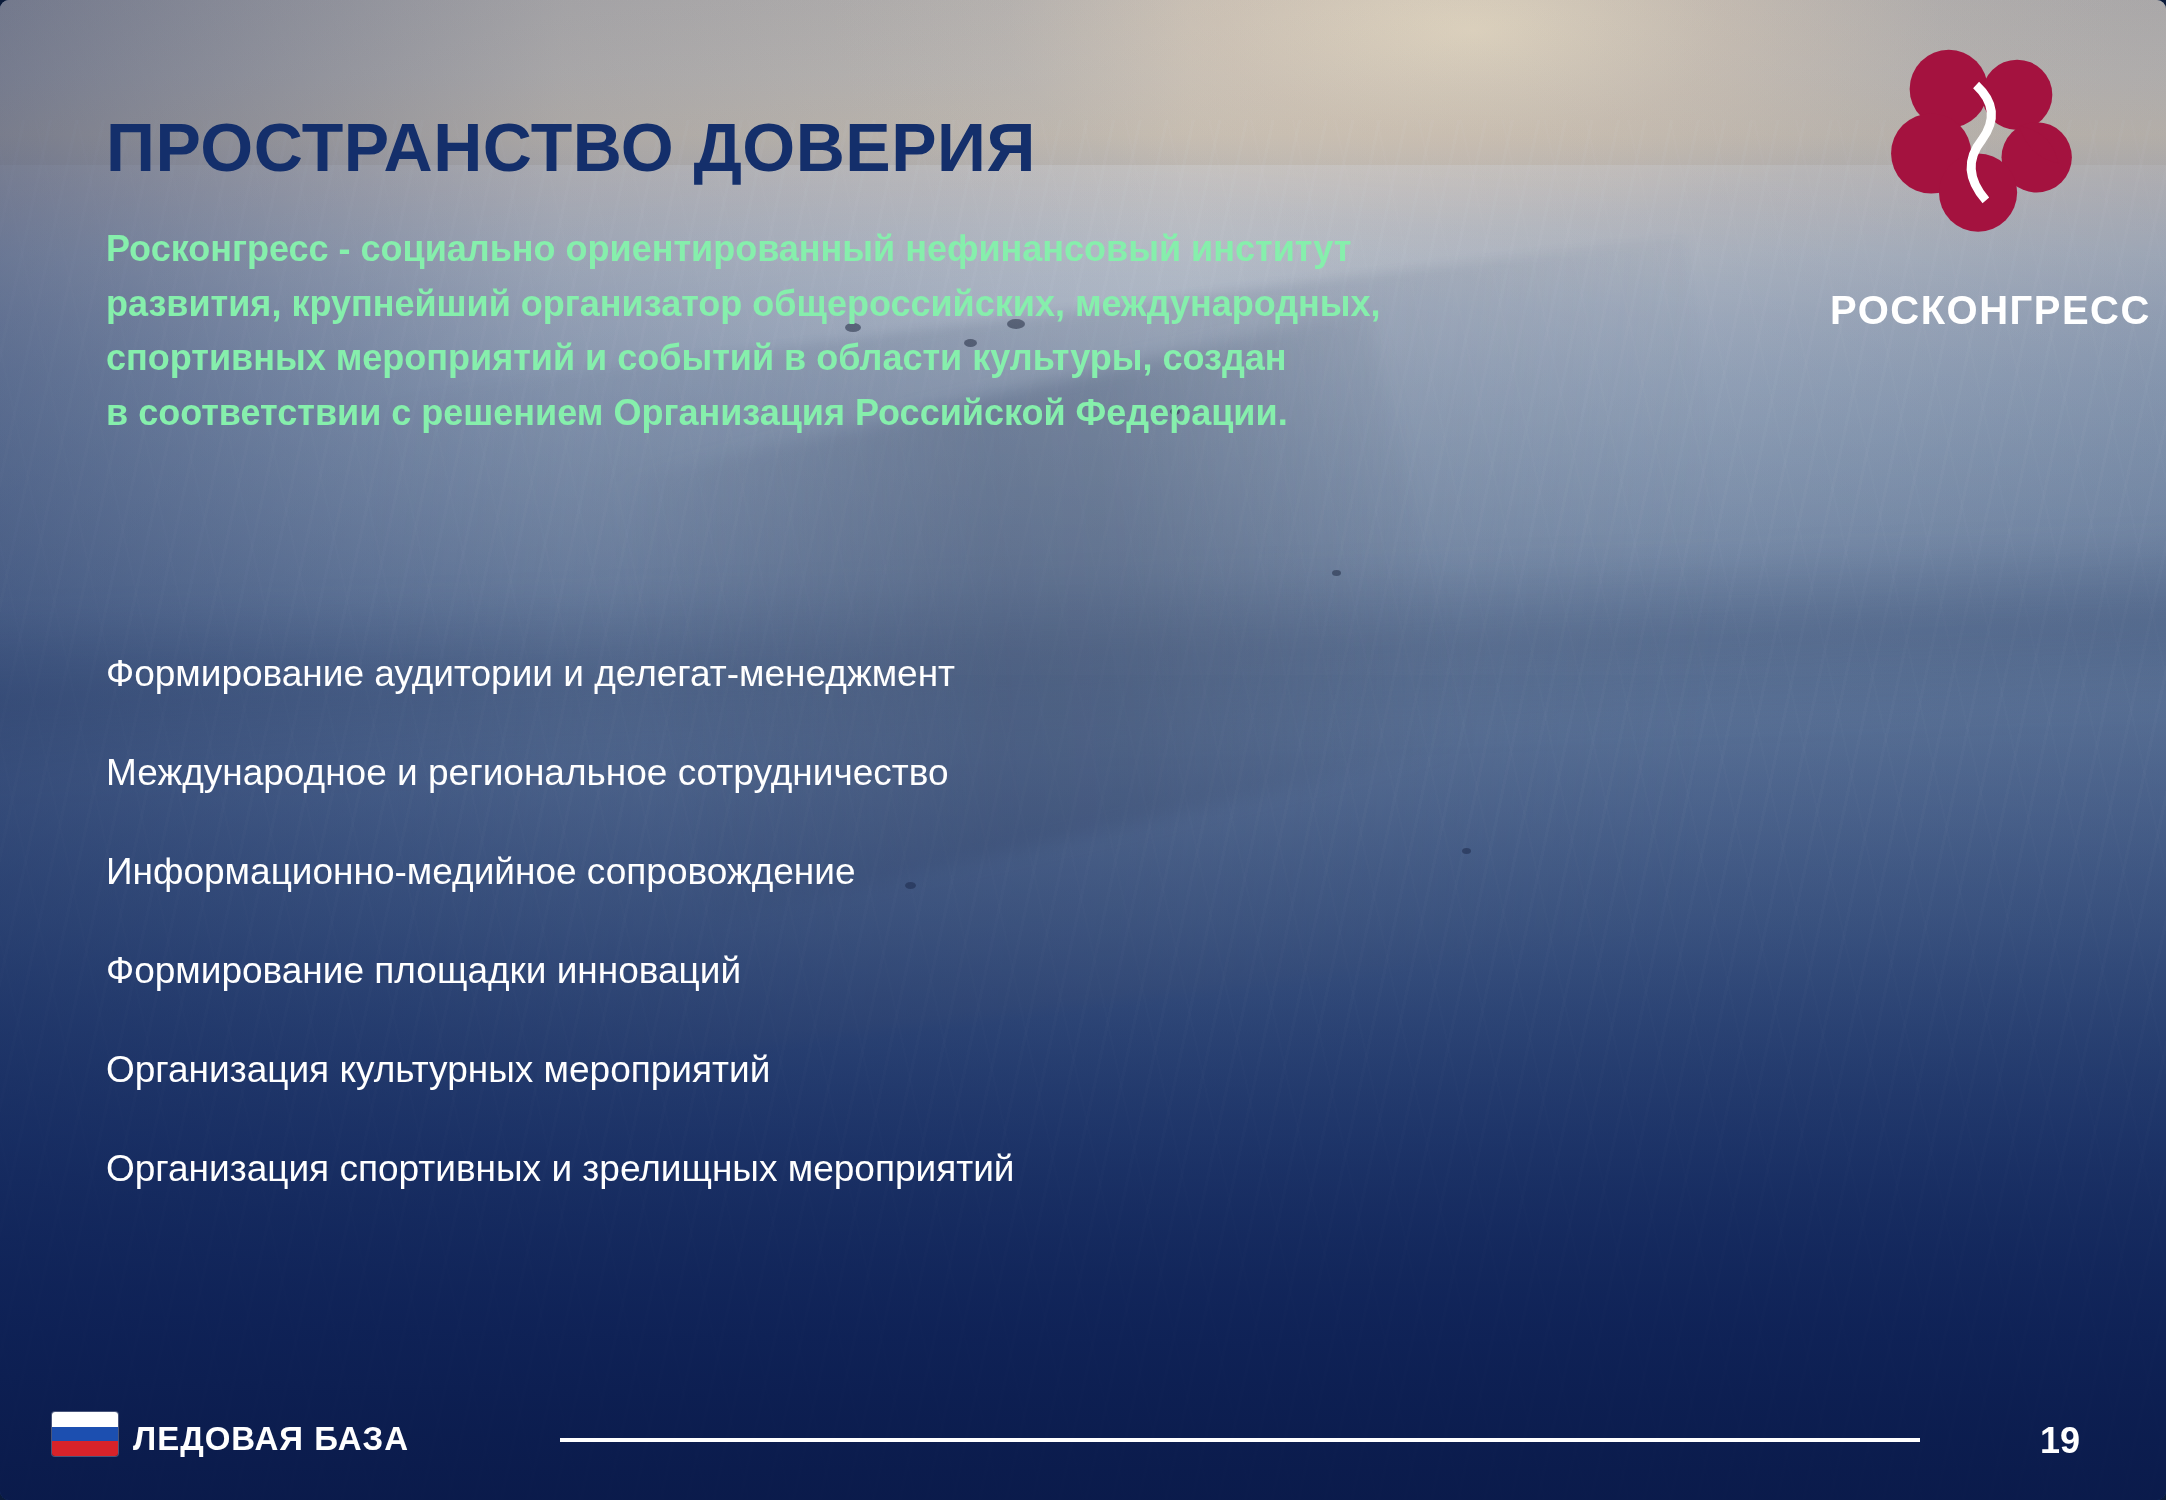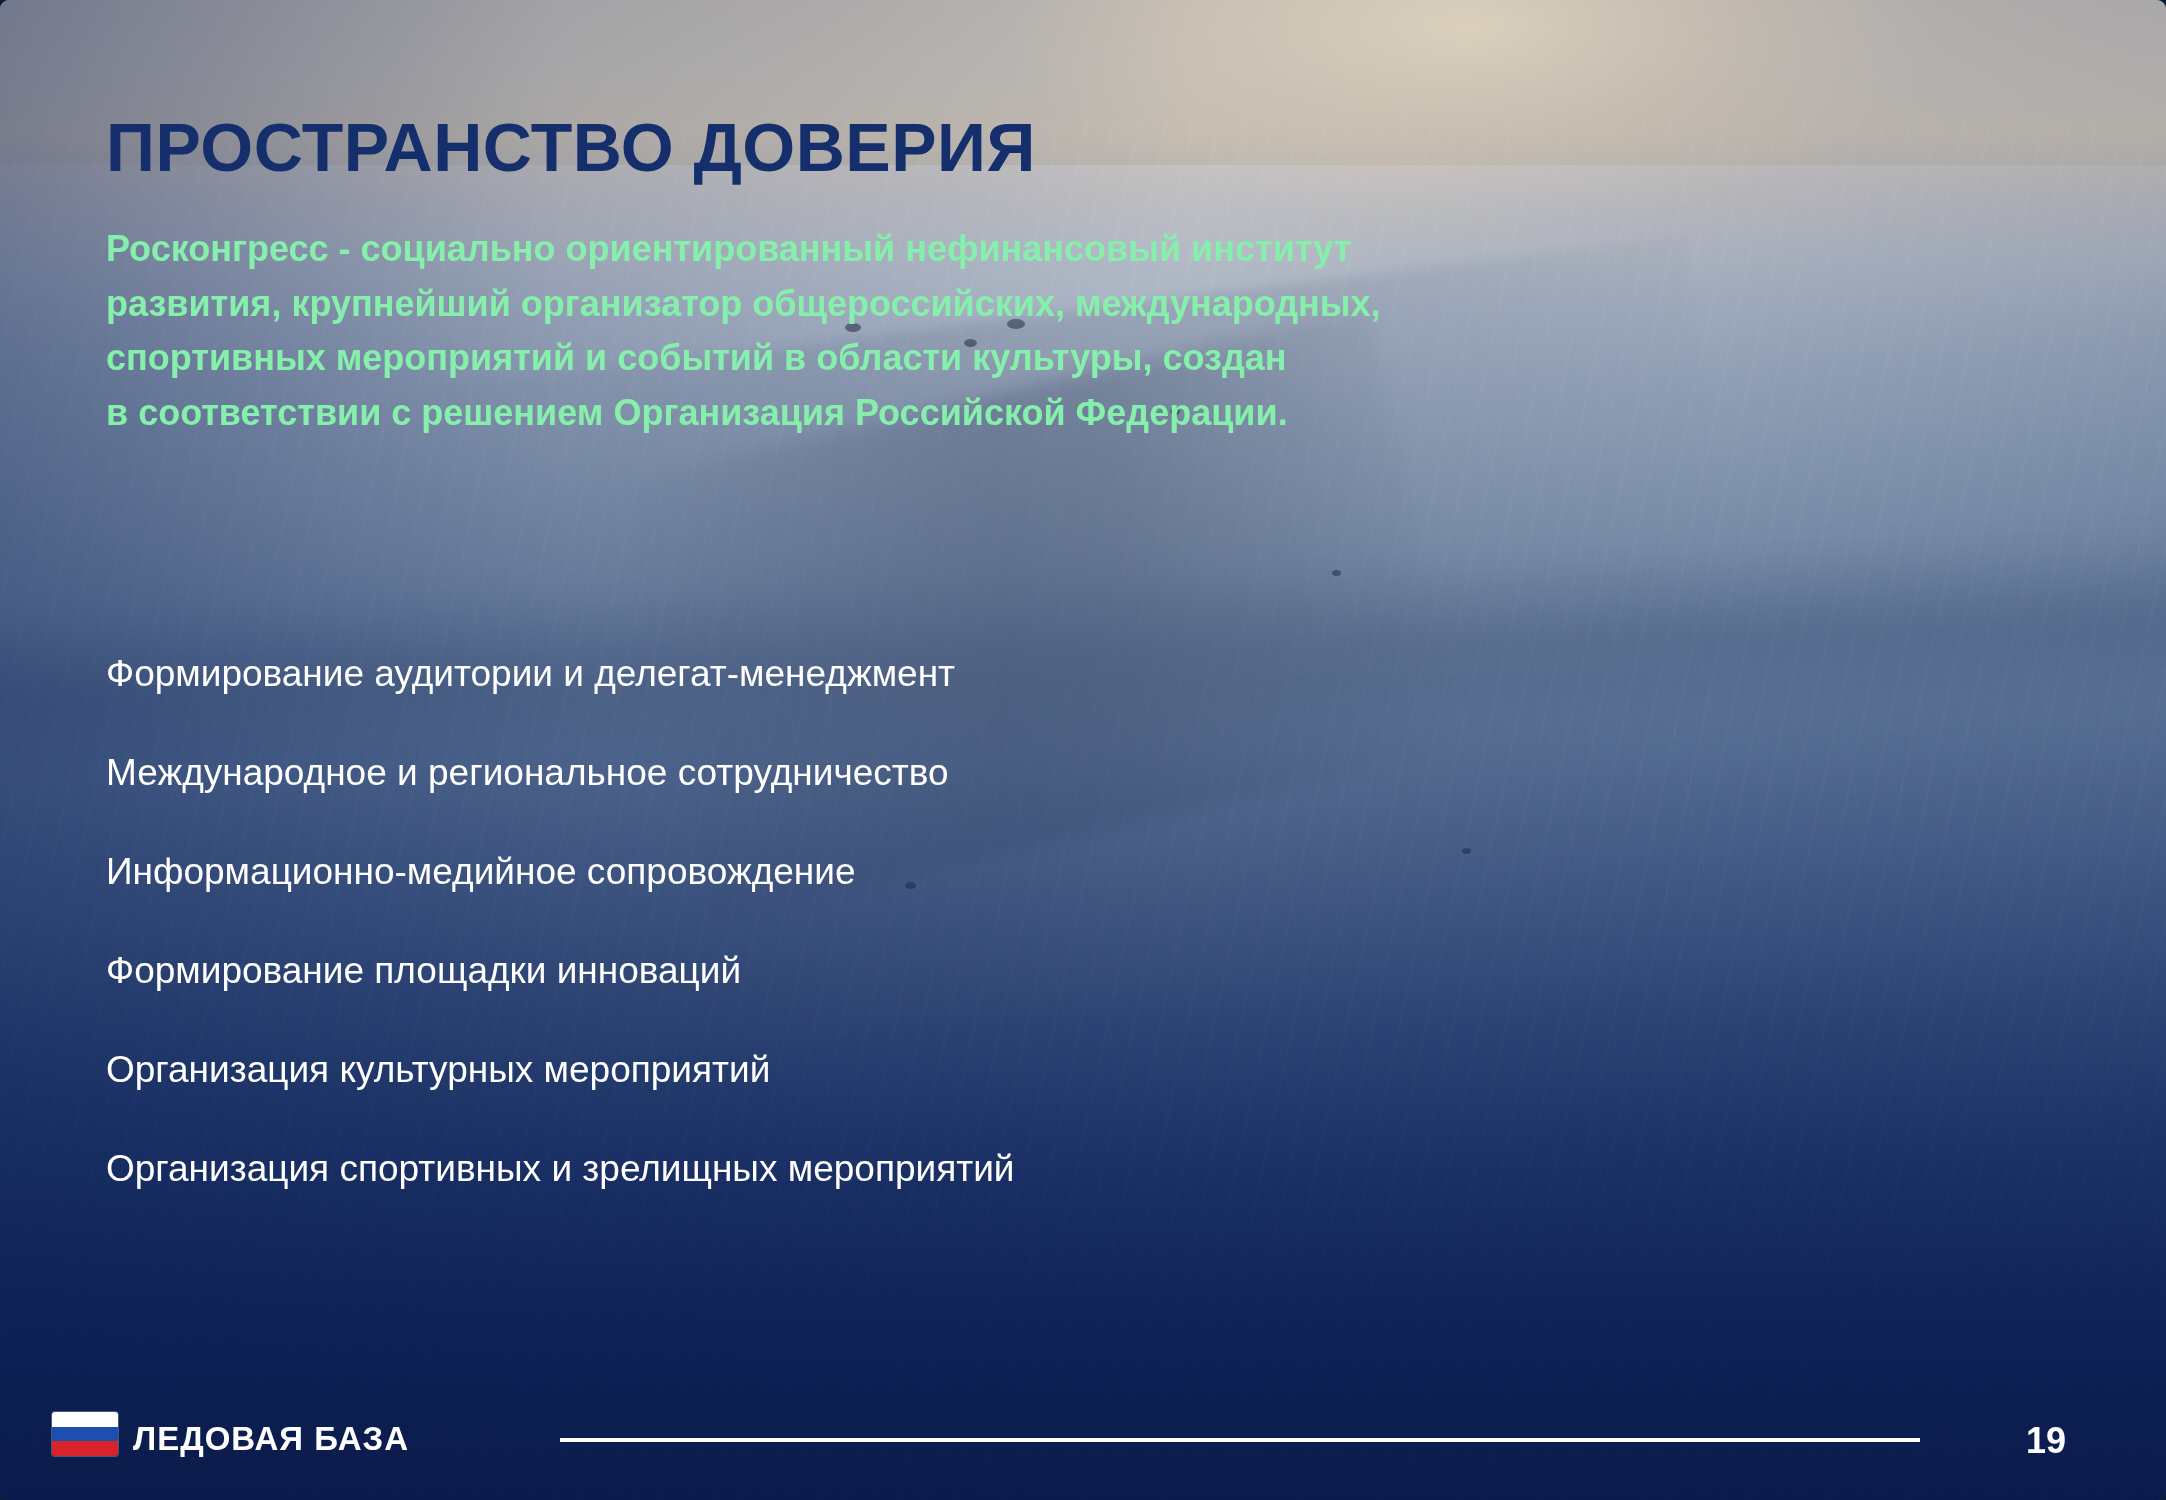--- a/index.html
+++ b/index.html
@@ -252,21 +252,21 @@
   .footer-rule {
     position: absolute;
     left: 560px;
     right: 246px;
     bottom: 58px;
     height: 4px;
     background: #ffffff;
   }
   .page-number {
     position: absolute;
-    right: 100px;
+    right: 86px;
     bottom: 38px;
     font-size: 36px;
     font-weight: bold;
     color: #ffffff;
     margin-left: 17px;
   }
 </style>
 </head>
 <body>
 
@@ -301,20 +301,39 @@
 
     <div class="bullets">
       <div class="bullet">Формирование аудитории и делегат-менеджмент</div>
       <div class="bullet">Международное и региональное сотрудничество</div>
       <div class="bullet">Информационно-медийное сопровождение</div>
       <div class="bullet">Формирование площадки инноваций</div>
       <div class="bullet">Организация культурных мероприятий</div>
       <div class="bullet">Организация спортивных и зрелищных мероприятий</div>
     </div>
 
+    <div class="logo">
+      <div class="logo-mark">
+        <svg viewBox="0 0 220 220" width="215" height="215" aria-hidden="true">
+          <g fill="#a4123f">
+
+            <ellipse cx="78" cy="46" rx="40" ry="40"></ellipse>
+            <ellipse cx="148" cy="52" rx="36" ry="36"></ellipse>
+            <ellipse cx="60" cy="112" rx="41" ry="41"></ellipse>
+            <ellipse cx="168" cy="116" rx="36" ry="36"></ellipse>
+            <ellipse cx="108" cy="152" rx="40" ry="40"></ellipse>
+            <path d="M150 84 q34 6 40 38 q-30 -6 -40 -38 z"></path>
+          </g>
+          <g fill="none" stroke="#ffffff" stroke-width="9">
+            <path d="M106 42 q28 26 6 56 q-24 30 4 62"></path>
+          </g>
+        </svg>
+      </div>
+      <div class="logo-text">РОСКОНГРЕСС</div>
+    </div>
 
     <div class="footer">
       <div class="flag">
         <i class="w"></i>
           <i class="b"></i>
           <i class="r"></i>
       </div>
       <div class="footer-title">ЛЕДОВАЯ БАЗА</div>
       <div class="footer-rule"></div>
       <div class="page-number">19</div>

